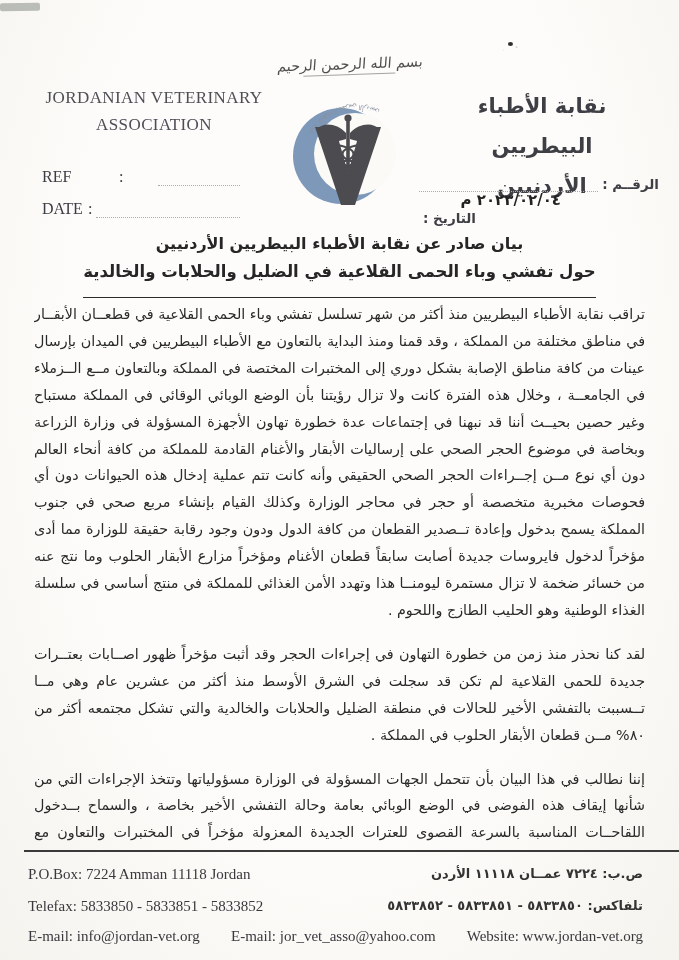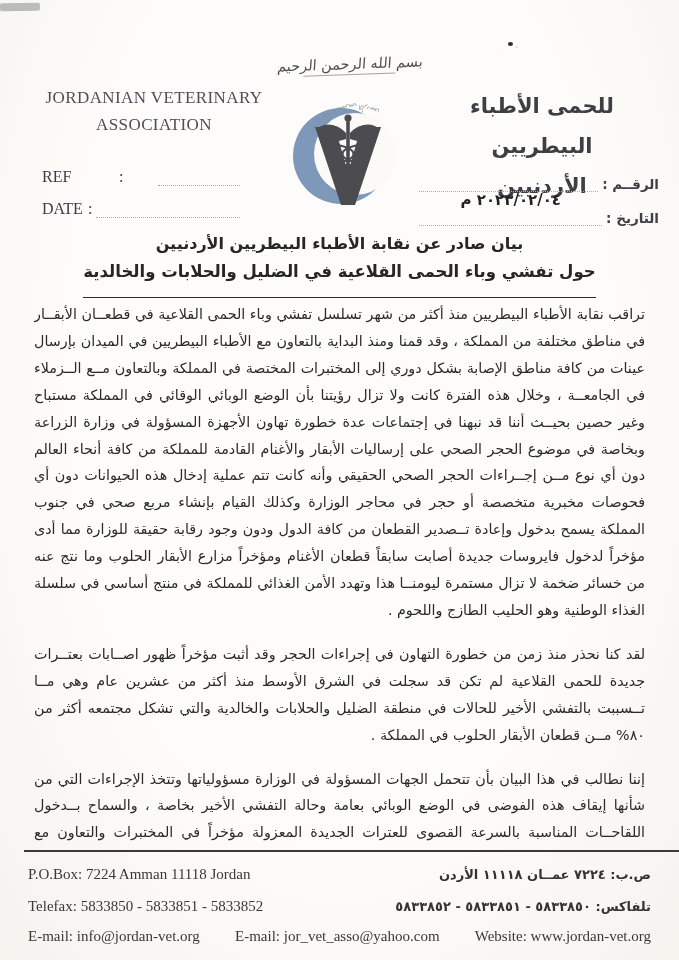--- a/index.html
+++ b/index.html
@@ -22,35 +22,35 @@
   .org-ar{position:absolute;right:20px;top:86px;width:234px;text-align:center;
     font-size:21px;font-weight:bold;color:#3e3e45;line-height:40px;}
   .hrow{position:absolute;display:flex;align-items:flex-end;}
   .hrow .lbl{font-family:"Liberation Serif",serif;font-size:16px;color:#3c3c44;}
   .ref-row{left:42px;top:168px;width:198px;gap:31px;}
   .date-row{left:42px;top:200px;width:198px;}
   .ref-row .lbl,.date-row .lbl{width:46px;}
   .colon{font-family:"Liberation Serif",serif;font-size:16px;color:#3c3c44;margin:0 4px 0 0;}
   .dotline{flex:1;border-bottom:1.2px dotted #a6abb3;height:15px;}
   .raqam-row{right:20px;top:176px;width:240px;direction:rtl;}
-  .tarikh-row{right:20px;top:210px;width:240px;direction:rtl;}
+  .tarikh-row{right:20px;top:210px;width:240px;direction:rtl;flex-direction:column;}
   .ar-label{font-size:13.5px;font-weight:bold;color:#3e3e45;white-space:nowrap;margin-left:4px;}
   .date-value{position:absolute;right:118px;top:191px;direction:rtl;font-size:15px;font-weight:bold;color:#222;letter-spacing:1px;}
   
   .doc-title{position:absolute;left:0;top:234px;width:100%;text-align:center;direction:rtl;}
   .doc-title .t1{font-size:16px;font-weight:bold;color:#262626;margin-bottom:9px;}
   .doc-title .t2{display:inline-block;font-size:16.5px;font-weight:bold;color:#262626;
     border-bottom:1.6px solid #2c2c2c;padding-bottom:16px;}
   
   .body-text{position:absolute;left:34px;right:34px;top:301px;height:548px;overflow:hidden;
     direction:rtl;text-align:justify;font-size:14.3px;line-height:26.9px;color:#2a2a2a;}
   .body-text p{margin:0 0 17px 0;}
   
   .footer-divider{position:absolute;left:24px;right:0;top:850px;height:2px;background:#3a3a3a;}
-  .frow{position:absolute;left:28px;right:28px;display:flex;justify-content:space-between;align-items:center;}
+  .frow{position:absolute;left:28px;right:36px;display:flex;justify-content:space-between;align-items:flex-start;}
   .frow-1{top:866px;}
   .frow-2{top:898px;}
   .frow-3{top:928px;}
   .f-en{font-family:"Liberation Serif",serif;font-size:15px;color:#38383d;}
   .f-ar{font-size:13px;font-weight:bold;color:#333;direction:rtl;}
 </style>
 </head>
 <body>
 
 <div class="page">
@@ -85,21 +85,21 @@
       <circle cx="64" cy="26" r="3.6"></circle>
       <rect x="62.2" y="29" width="3.6" height="80"></rect>
       <path d="M62,41 C53,31 39,30 33,37 C41,39 47,42 53,45 C45,45 39,47 36,51 C46,51 56,49 62,47 Z"></path>
       <path d="M66,41 C75,31 89,30 95,37 C87,39 81,42 75,45 C83,45 89,47 92,51 C82,51 72,49 66,47 Z"></path>
       <path d="M53,53 C75,57 75,67 53,71 C75,75 75,85 53,89 C75,93 73,101 64,103" fill="none" stroke="#4c4c50" stroke-width="2.2"></path>
       <path d="M75,53 C53,57 53,67 75,71 C53,75 53,85 75,89 C53,93 55,101 64,103" fill="none" stroke="#4c4c50" stroke-width="2.2"></path>
     </g>
   </svg>
 
   <div class="org-ar">
-    <div>للحمى الأطباء البيطريين</div>
+    <div>نقابة الأطباء البيطريين</div>
     <div>الأردنيين</div>
   </div>
 
   <div class="hrow ref-row">
     <span class="lbl">REF</span>
     <span class="colon">:</span>
     <span class="dotline"></span>
   </div>
   <div class="hrow date-row">
     <span class="lbl">DATE</span>

